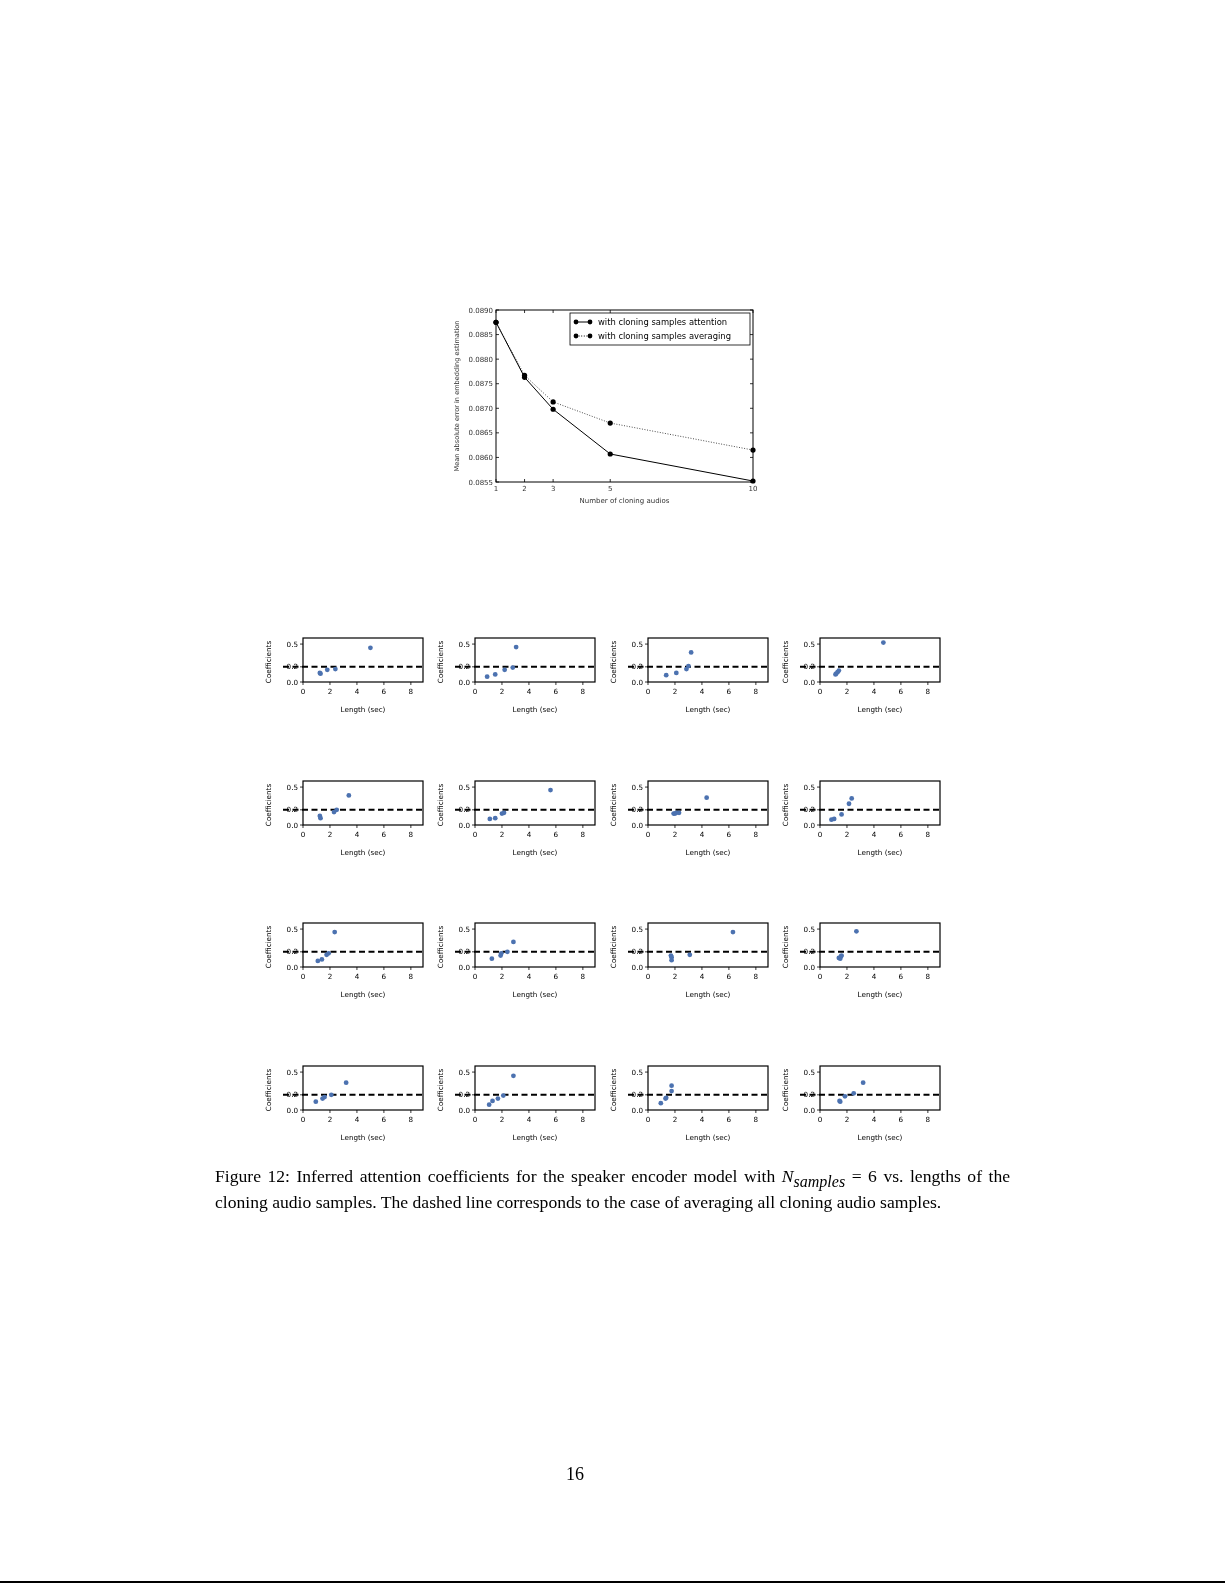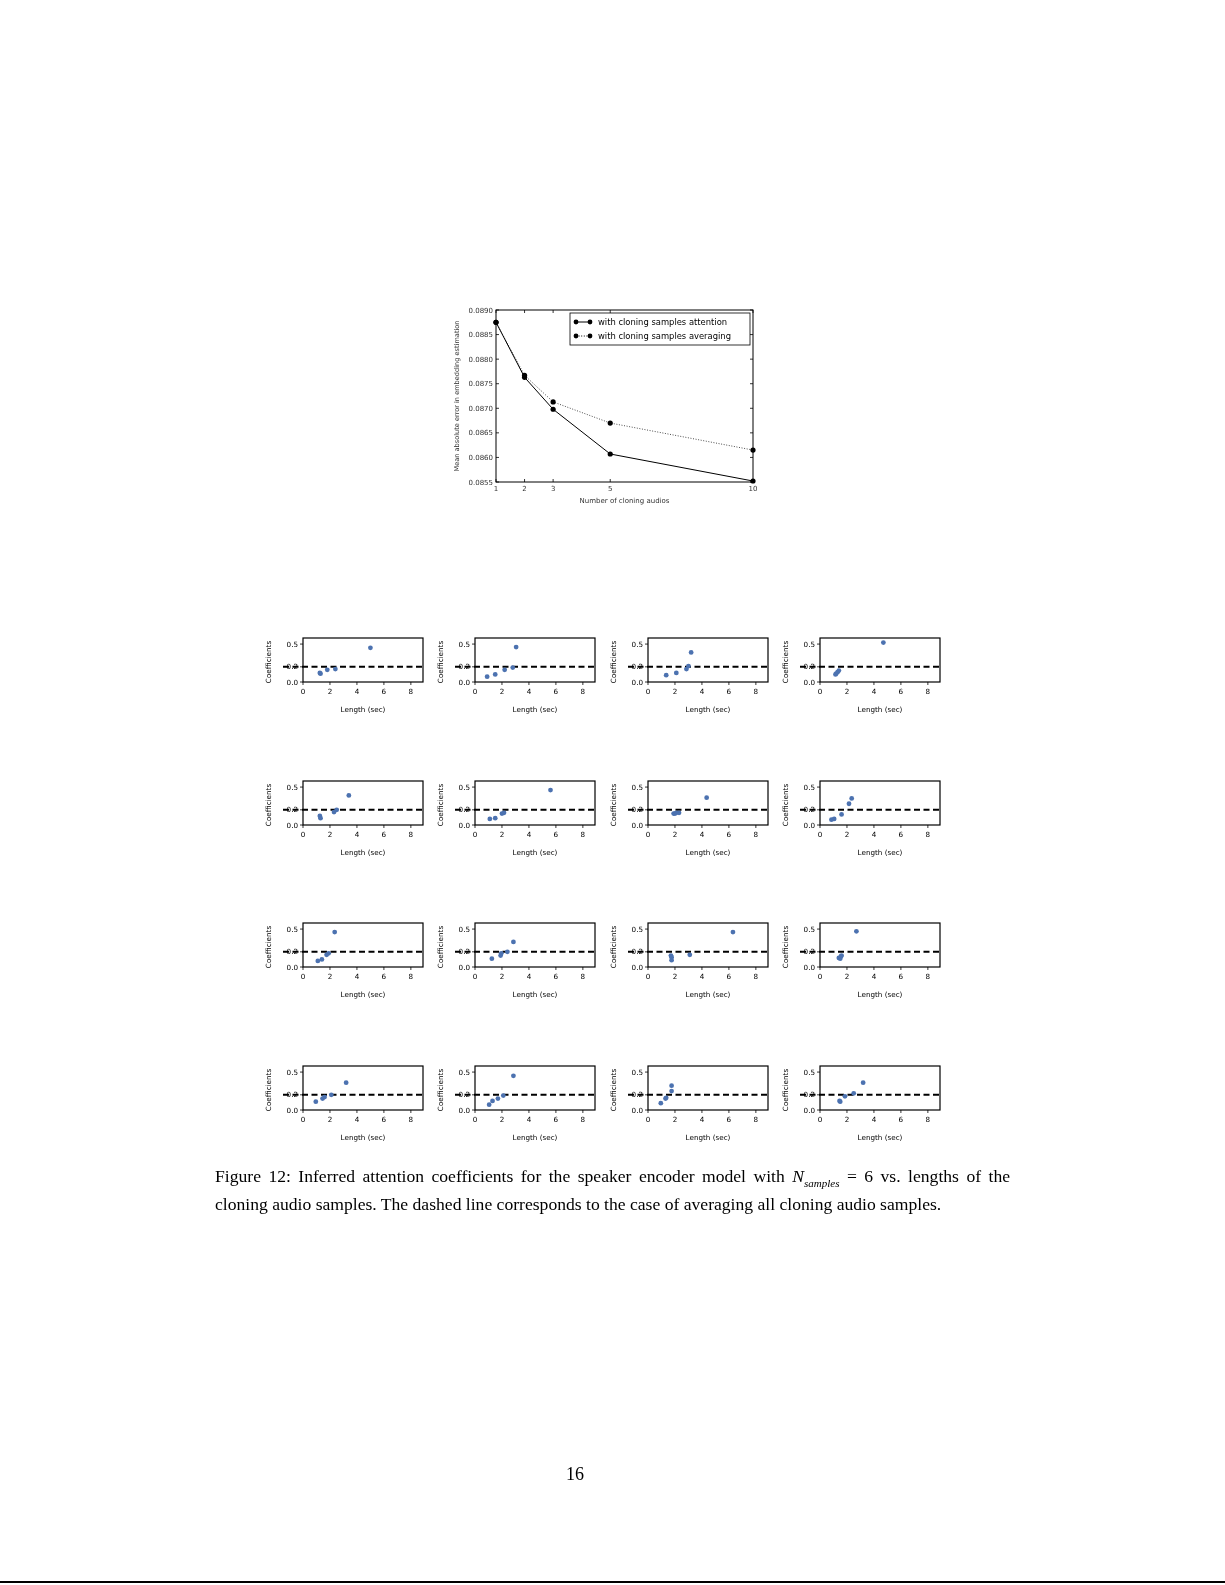--- a/index.html
+++ b/index.html
@@ -5,21 +5,21 @@
   html, body { margin: 0; padding: 0; background: #ffffff; }
   body { width: 1225px; height: 1585px; position: relative; overflow: hidden;
          font-family: "DejaVu Sans", sans-serif; color: #000; }
   #top-chart { position: absolute; left: 445px; top: 300px; }
   #grid { position: absolute; left: 258px; top: 630px; width: 700px; }
   .panel { position: absolute; width: 175px; height: 90px; }
   .caption { position: absolute; left: 215px; top: 1166px; width: 795px;
              font-family: "Liberation Serif", "DejaVu Serif", serif; font-size: 17.6px;
              line-height: 21px; text-align: justify; color: #000; }
   .caption .math { font-style: italic; }
-  .caption .math sub { font-size: 11px; }
+  .caption .math sub { font-size: 16px; }
   .page-number { position: absolute; left: 0; width: 1150px; top: 1464px; text-align: center;
                  font-family: "Liberation Serif", "DejaVu Serif", serif; font-size: 18px; }
   .bottom-rule { position: absolute; left: 0; top: 1581px; width: 1225px; height: 2px; background: #000; }
   svg text { font-family: "DejaVu Sans", sans-serif; }
 </style>
 </head>
 <body>
 
 <div id="top-chart"><svg width="320" height="210" viewBox="0 0 320 210">
       <rect x="51" y="10" width="257" height="172" fill="none" stroke="#000" stroke-width="1"></rect>

